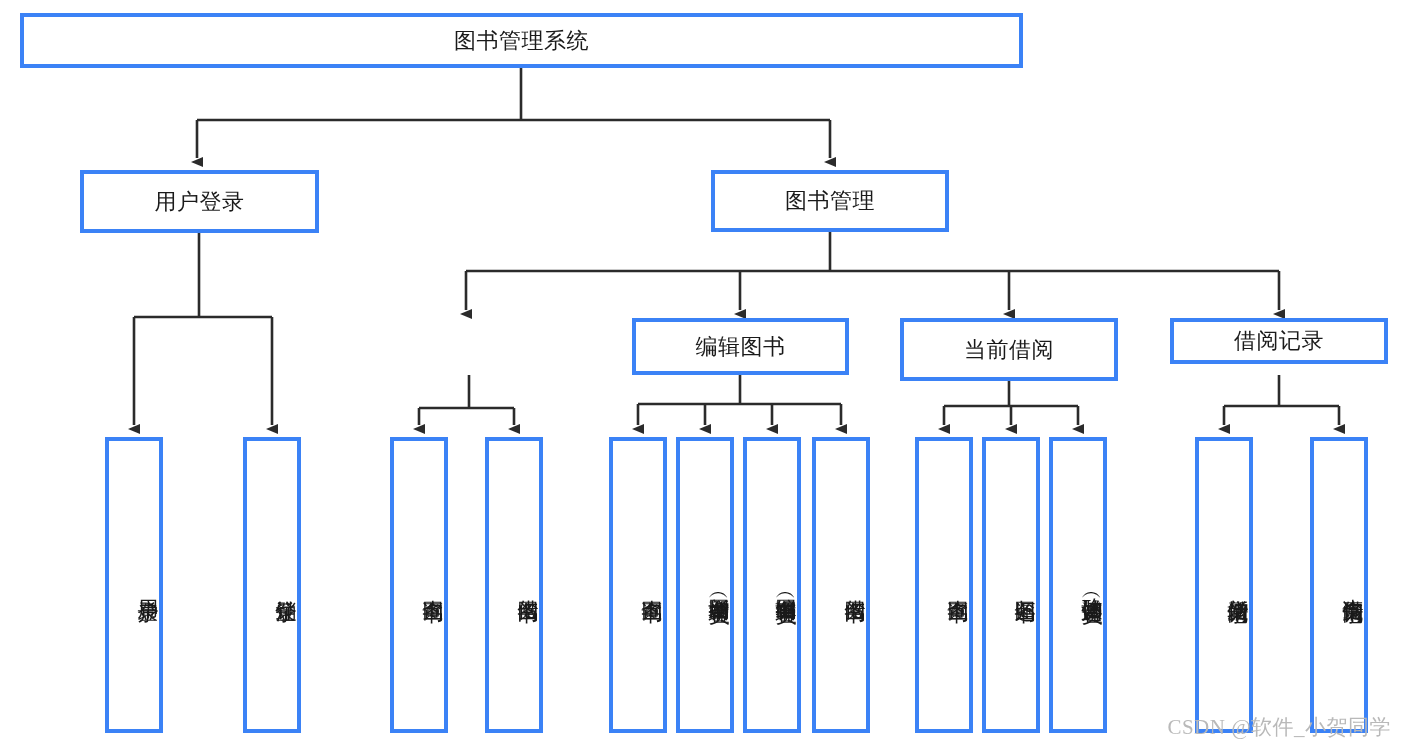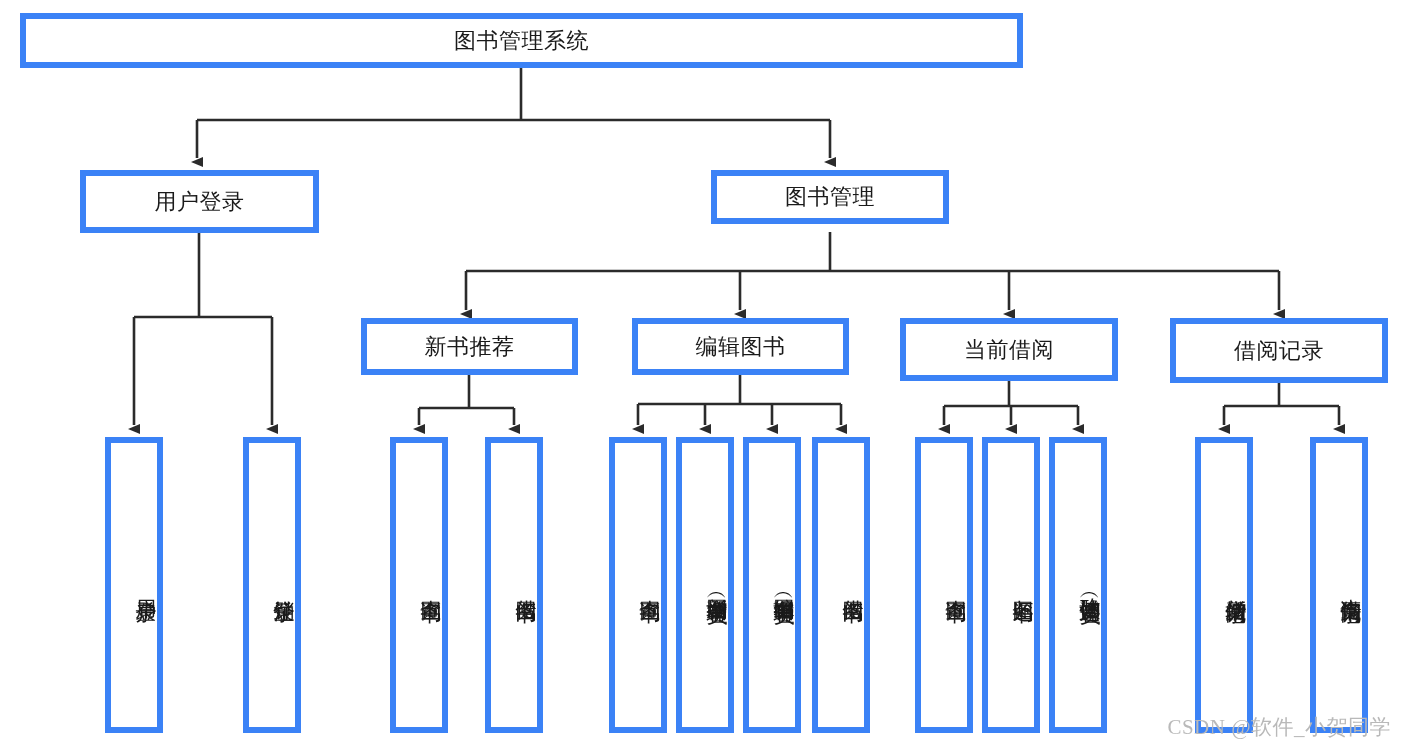--- a/index.html
+++ b/index.html
@@ -22,21 +22,21 @@
     left: 0;
     top: 0;
     width: 1405px;
     height: 747px;
     pointer-events: none;
   }
   .node {
     position: absolute;
     box-sizing: border-box;
     background: #ffffff;
-    border: 6px solid #3b82f6;
+    border: 4px solid #3b82f6;
     display: flex;
     align-items: center;
     justify-content: center;
     color: #1a1a1a;
     letter-spacing: 0.5px;
   }
   .node.horiz {
     font-size: 22px;
   }
   .node.vert {
@@ -118,34 +118,31 @@
     </g>
   </svg>
 
   <div class="node horiz" style="left:20px; top:13px; width:1003px; height:55px;">
     <span>图书管理系统</span>
   </div>
 
   <div class="node horiz" style="left:80px; top:170px; width:239px; height:63px;">
     <span>用户登录</span>
   </div>
-  <div class="node horiz" style="left:711px; top:170px; width:238px; height:54px;">
+  <div class="node horiz" style="left:711px; top:170px; width:238px; height:62px;">
     <span>图书管理</span>
   </div>
 
-  <div class="node horiz" style="left:361px; top:318px; width:217px; height:57px;">
-    <span>新书推荐</span>
-  </div>
   <div class="node horiz" style="left:632px; top:318px; width:217px; height:57px;">
     <span>编辑图书</span>
   </div>
   <div class="node horiz" style="left:900px; top:318px; width:218px; height:63px;">
     <span>当前借阅</span>
   </div>
-  <div class="node horiz" style="left:1170px; top:318px; width:218px; height:65px;">
+  <div class="node horiz" style="left:1170px; top:318px; width:218px; height:46px;">
     <span>借阅记录</span>
   </div>
 
   <div class="node vert" style="left:105px; top:437px; width:58px; height:296px;">
     <span>用户登录</span>
   </div>
   <div class="node vert" style="left:243px; top:437px; width:58px; height:296px;">
     <span>注销登录</span>
   </div>
 

